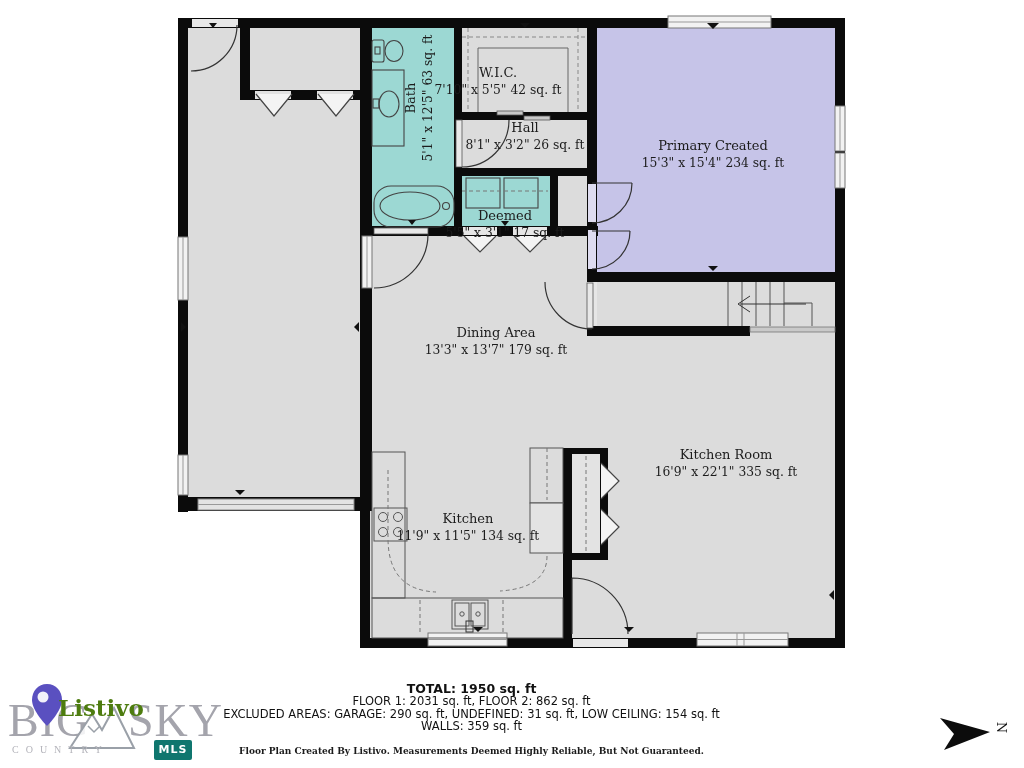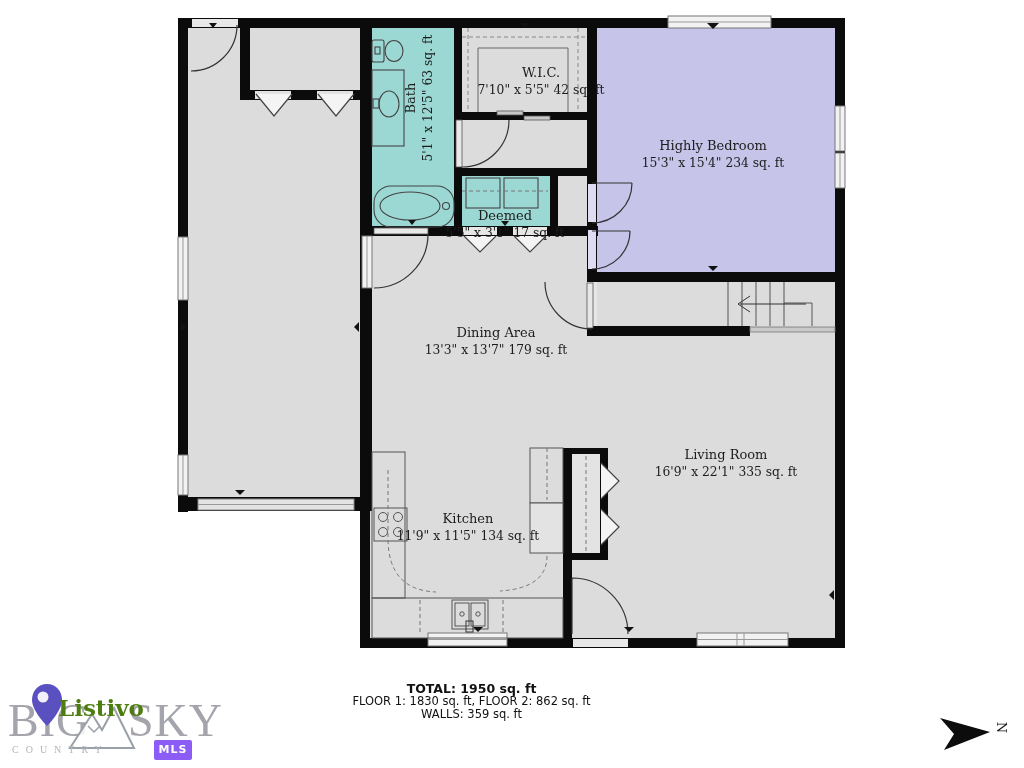--- a/index.html
+++ b/index.html
@@ -18,21 +18,21 @@
                       font-size:9px;color:#1a1a1a;}
   
   .logo{position:absolute;left:6px;top:684px;width:215px;height:82px;}
   .bigsky-word{position:absolute;font-family:"Liberation Serif","DejaVu Serif",serif;
                font-size:46px;line-height:46px;color:#a4a4ac;letter-spacing:1px;}
   .big{left:2px;top:14px;}
   .sky{left:122px;top:14px;}
   .mountain{position:absolute;left:62px;top:20px;}
   .country{position:absolute;left:6px;top:60px;font-size:10px;letter-spacing:7px;
            color:#b4b4bb;font-family:"Liberation Serif",serif;}
-  .mls-badge{position:absolute;left:148px;top:56px;width:38px;height:20px;background:#8b5cf6;
+  .mls-badge{position:absolute;left:148px;top:56px;width:38px;height:20px;background:#0f766e;
              border-radius:2px;color:#fff;font-size:11px;font-weight:bold;text-align:center;
              line-height:20px;letter-spacing:1px;}
   .listivo{position:absolute;left:52px;top:10px;font-family:"DejaVu Serif",serif;
            font-weight:bold;font-size:23px;color:#4d7c0f;}
   .pin{position:absolute;left:26px;top:0px;}
   
   .compass{position:absolute;left:938px;top:710px;width:86px;height:48px;}
   .north-label{position:absolute;left:58px;top:10px;font-size:13px;color:#111;
                transform:rotate(90deg);font-family:"DejaVu Serif",serif;}
 </style>
@@ -190,49 +190,55 @@
       <polygon points="181,322 186,327 181,332"></polygon>
       <polygon points="359,322 354,327 359,332"></polygon>
       <polygon points="834,590 829,595 834,600"></polygon>
     </g>
   </svg>
 
   <div class="room-label rot" style="left:419px;top:98px;">
     <div>Bath</div>
     <div class="room-dims">5'1" x 12'5" 63 sq. ft</div>
   </div>
-  <div class="room-label" style="left:541px;top:81px;">
+  <div class="room-label" style="left:498px;top:81px;">
     <div>W.I.C.</div>
     <div class="room-dims">7'10" x 5'5" 42 sq. ft</div>
+  </div>
+  <div class="room-label" style="left:525px;top:136px;">
+    <div>Hall</div>
+    <div class="room-dims">8'1" x 3'2" 26 sq. ft</div>
   </div>
   <div class="room-label" style="left:505px;top:224px;">
     <div>Deemed</div>
     <div class="room-dims">5'5" x 3'1" 17 sq. ft</div>
   </div>
   <div class="room-label" style="left:713px;top:154px;">
-    <div>Highly Bedroom</div>
+    <div>Primary Created</div>
     <div class="room-dims">15'3" x 15'4" 234 sq. ft</div>
   </div>
   <div class="room-label" style="left:496px;top:341px;">
     <div>Dining Area</div>
     <div class="room-dims">13'3" x 13'7" 179 sq. ft</div>
   </div>
   <div class="room-label" style="left:468px;top:527px;">
     <div>Kitchen</div>
     <div class="room-dims">11'9" x 11'5" 134 sq. ft</div>
   </div>
   <div class="room-label" style="left:726px;top:463px;">
-    <div>Living Room</div>
+    <div>Kitchen Room</div>
     <div class="room-dims">16'9" x 22'1" 335 sq. ft</div>
   </div>
 
   <div class="footer">
     <div class="total">TOTAL: 1950 sq. ft</div>
-    <div class="line">FLOOR 1: 1830 sq. ft, FLOOR 2: 862 sq. ft</div>
+    <div class="line">FLOOR 1: 2031 sq. ft, FLOOR 2: 862 sq. ft</div>
+    <div class="line">EXCLUDED AREAS: GARAGE: 290 sq. ft, UNDEFINED: 31 sq. ft, LOW CEILING: 154 sq. ft</div>
     <div class="line">WALLS: 359 sq. ft</div>
+    <div class="disclaimer">Floor Plan Created By Listivo. Measurements Deemed Highly Reliable, But Not Guaranteed.</div>
   </div>
 
   <div class="logo">
     <span class="bigsky-word big">BIG</span>
     <svg class="mountain" width="68" height="46" viewBox="0 0 68 46">
       <path d="M2,44 L24,10 L34,26 L46,4 L66,44 Z" fill="#ffffff" fill-opacity="0.85" stroke="#9aa0a8" stroke-width="2"></path>
       <path d="M20,22 L26,28 L32,22" fill="none" stroke="#9aa0a8" stroke-width="1.5"></path>
     </svg>
     <span class="bigsky-word sky">SKY</span>
     <span class="country">COUNTRY</span>

